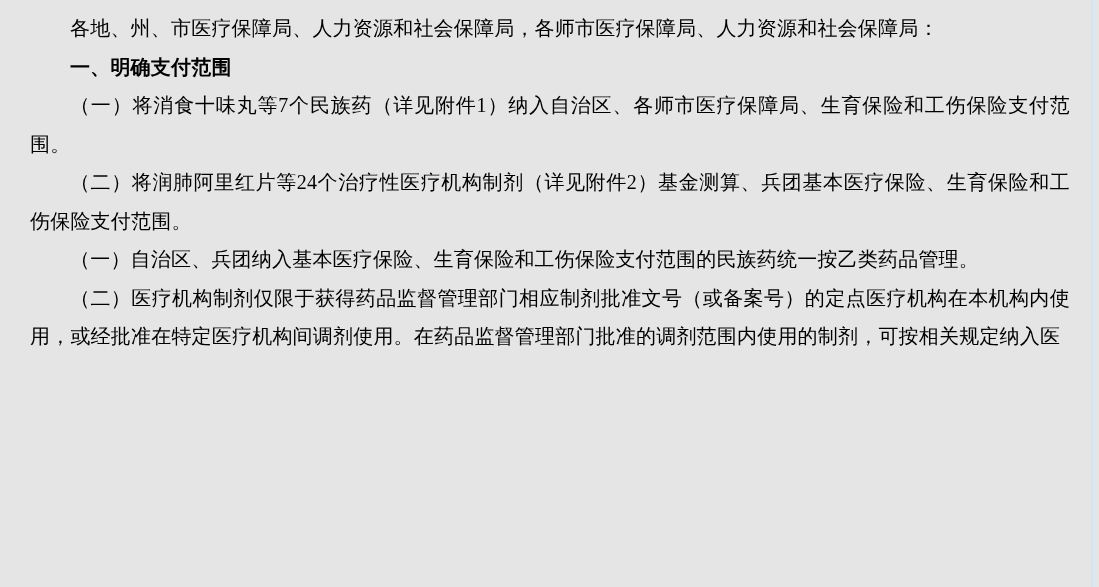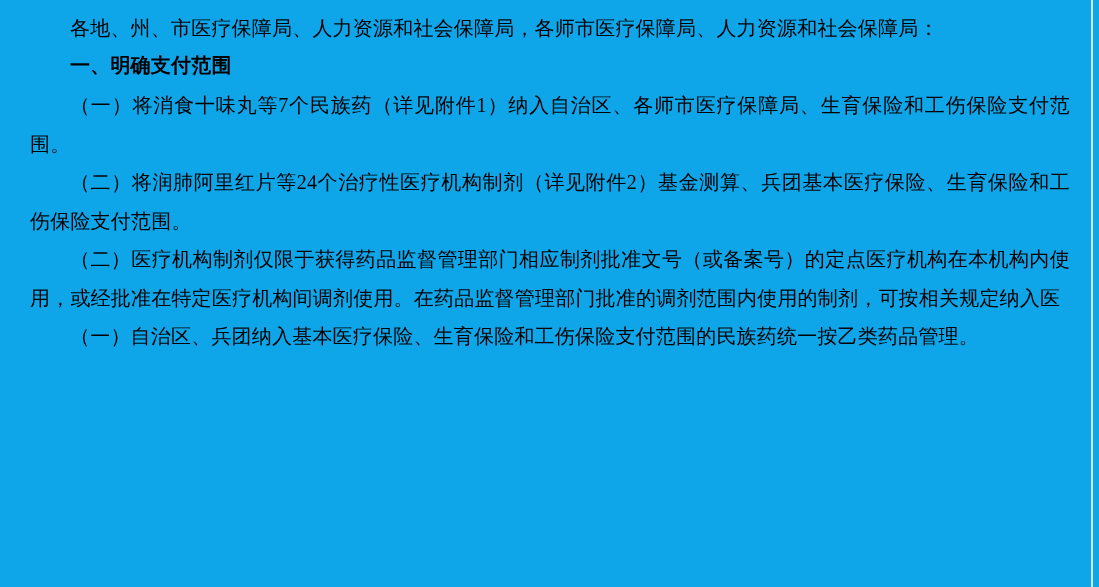--- a/index.html
+++ b/index.html
@@ -7,21 +7,21 @@
     padding: 0;
     background: #ffffff;
     width: 1099px;
     height: 587px;
     overflow: hidden;
   }
   .page {
     position: relative;
     width: 1099px;
     height: 587px;
-    background: #0ea5e9;
+    background: #e5e5e5;
     font-family: "Liberation Serif", "DejaVu Serif", serif;
     color: #000000;
   }
   .doc {
     box-sizing: border-box;
     width: 1070px;
     padding: 9px 0 0 30px;
   }
   .doc p {
     margin: 0;
@@ -30,37 +30,36 @@
     text-indent: 2em;
     text-align: justify;
     text-justify: inter-ideograph;
     letter-spacing: 0.2px;
     word-break: break-all;
     color: #000000;
   }
   .doc p.heading {
     font-weight: 700;
     text-align: left;
-    font-family: Liberation Mono, monospace;
   }
   .right-rule {
     position: absolute;
     top: 0;
     left: 1091px;
     width: 2px;
     height: 587px;
     background: #cde7f6;
   }
 </style>
 </head>
 <body>
 
 <div class="page">
   <div class="doc" id="doc-body">
       <p>各地、州、市医疗保障局、人力资源和社会保障局，各师市医疗保障局、人力资源和社会保障局：</p>
       <p class="heading">一、明确支付范围</p>
       <p>（一）将消食十味丸等7个民族药（详见附件1）纳入自治区、各师市医疗保障局、生育保险和工伤保险支付范围。</p>
       <p>（二）将润肺阿里红片等24个治疗性医疗机构制剂（详见附件2）基金测算、兵团基本医疗保险、生育保险和工伤保险支付范围。</p>
+      <p>（一）自治区、兵团纳入基本医疗保险、生育保险和工伤保险支付范围的民族药统一按乙类药品管理。</p>
       <p>（二）医疗机构制剂仅限于获得药品监督管理部门相应制剂批准文号（或备案号）的定点医疗机构在本机构内使用，或经批准在特定医疗机构间调剂使用。在药品监督管理部门批准的调剂范围内使用的制剂，可按相关规定纳入医</p>
-      <p>（一）自治区、兵团纳入基本医疗保险、生育保险和工伤保险支付范围的民族药统一按乙类药品管理。</p>
     </div>
   <div class="right-rule"></div>
 </div>
 
 </body></html>

